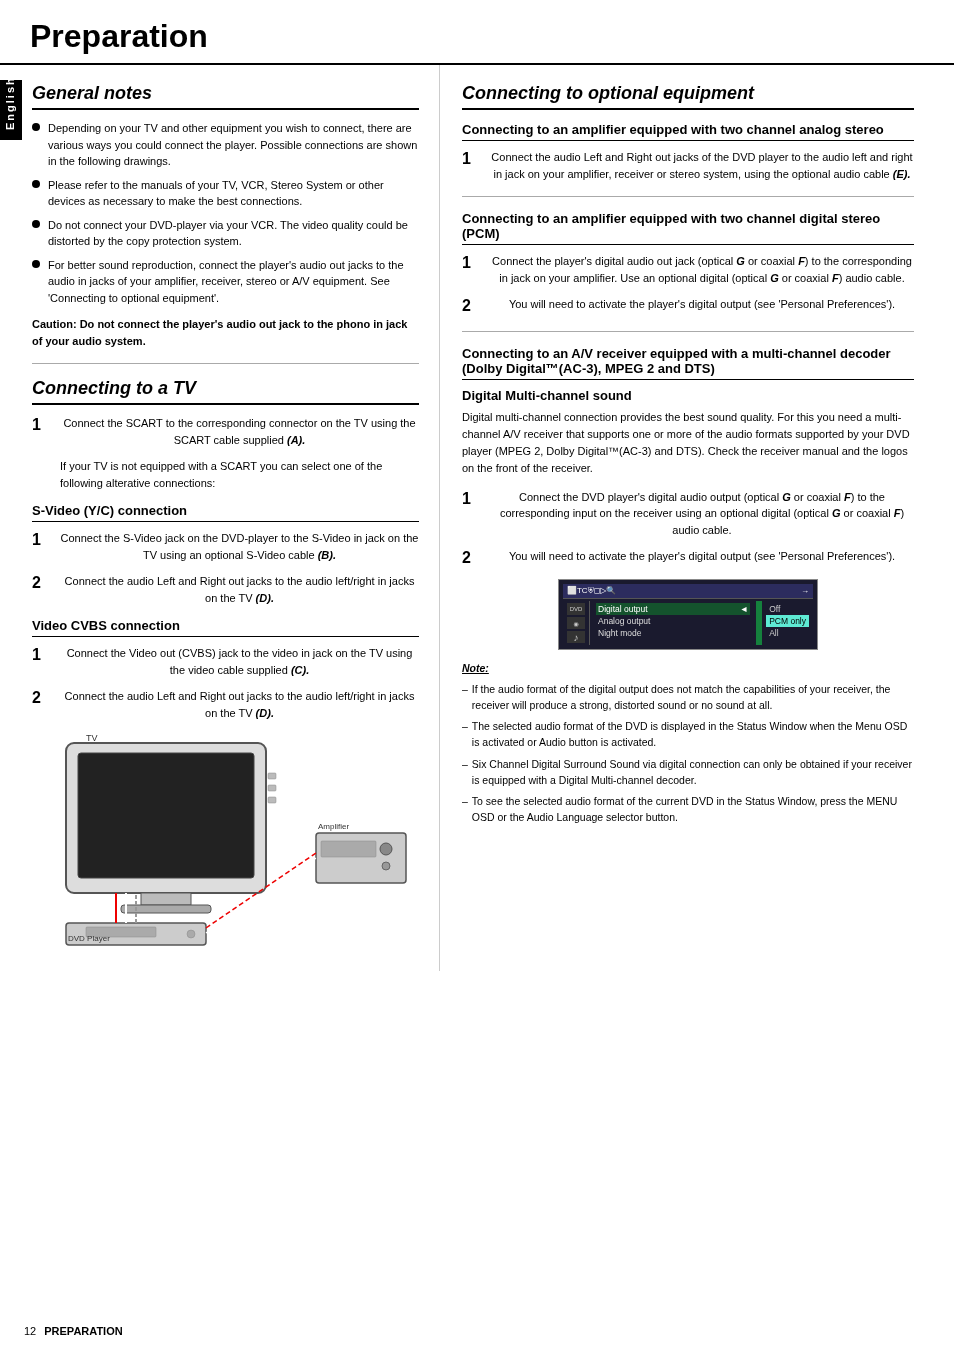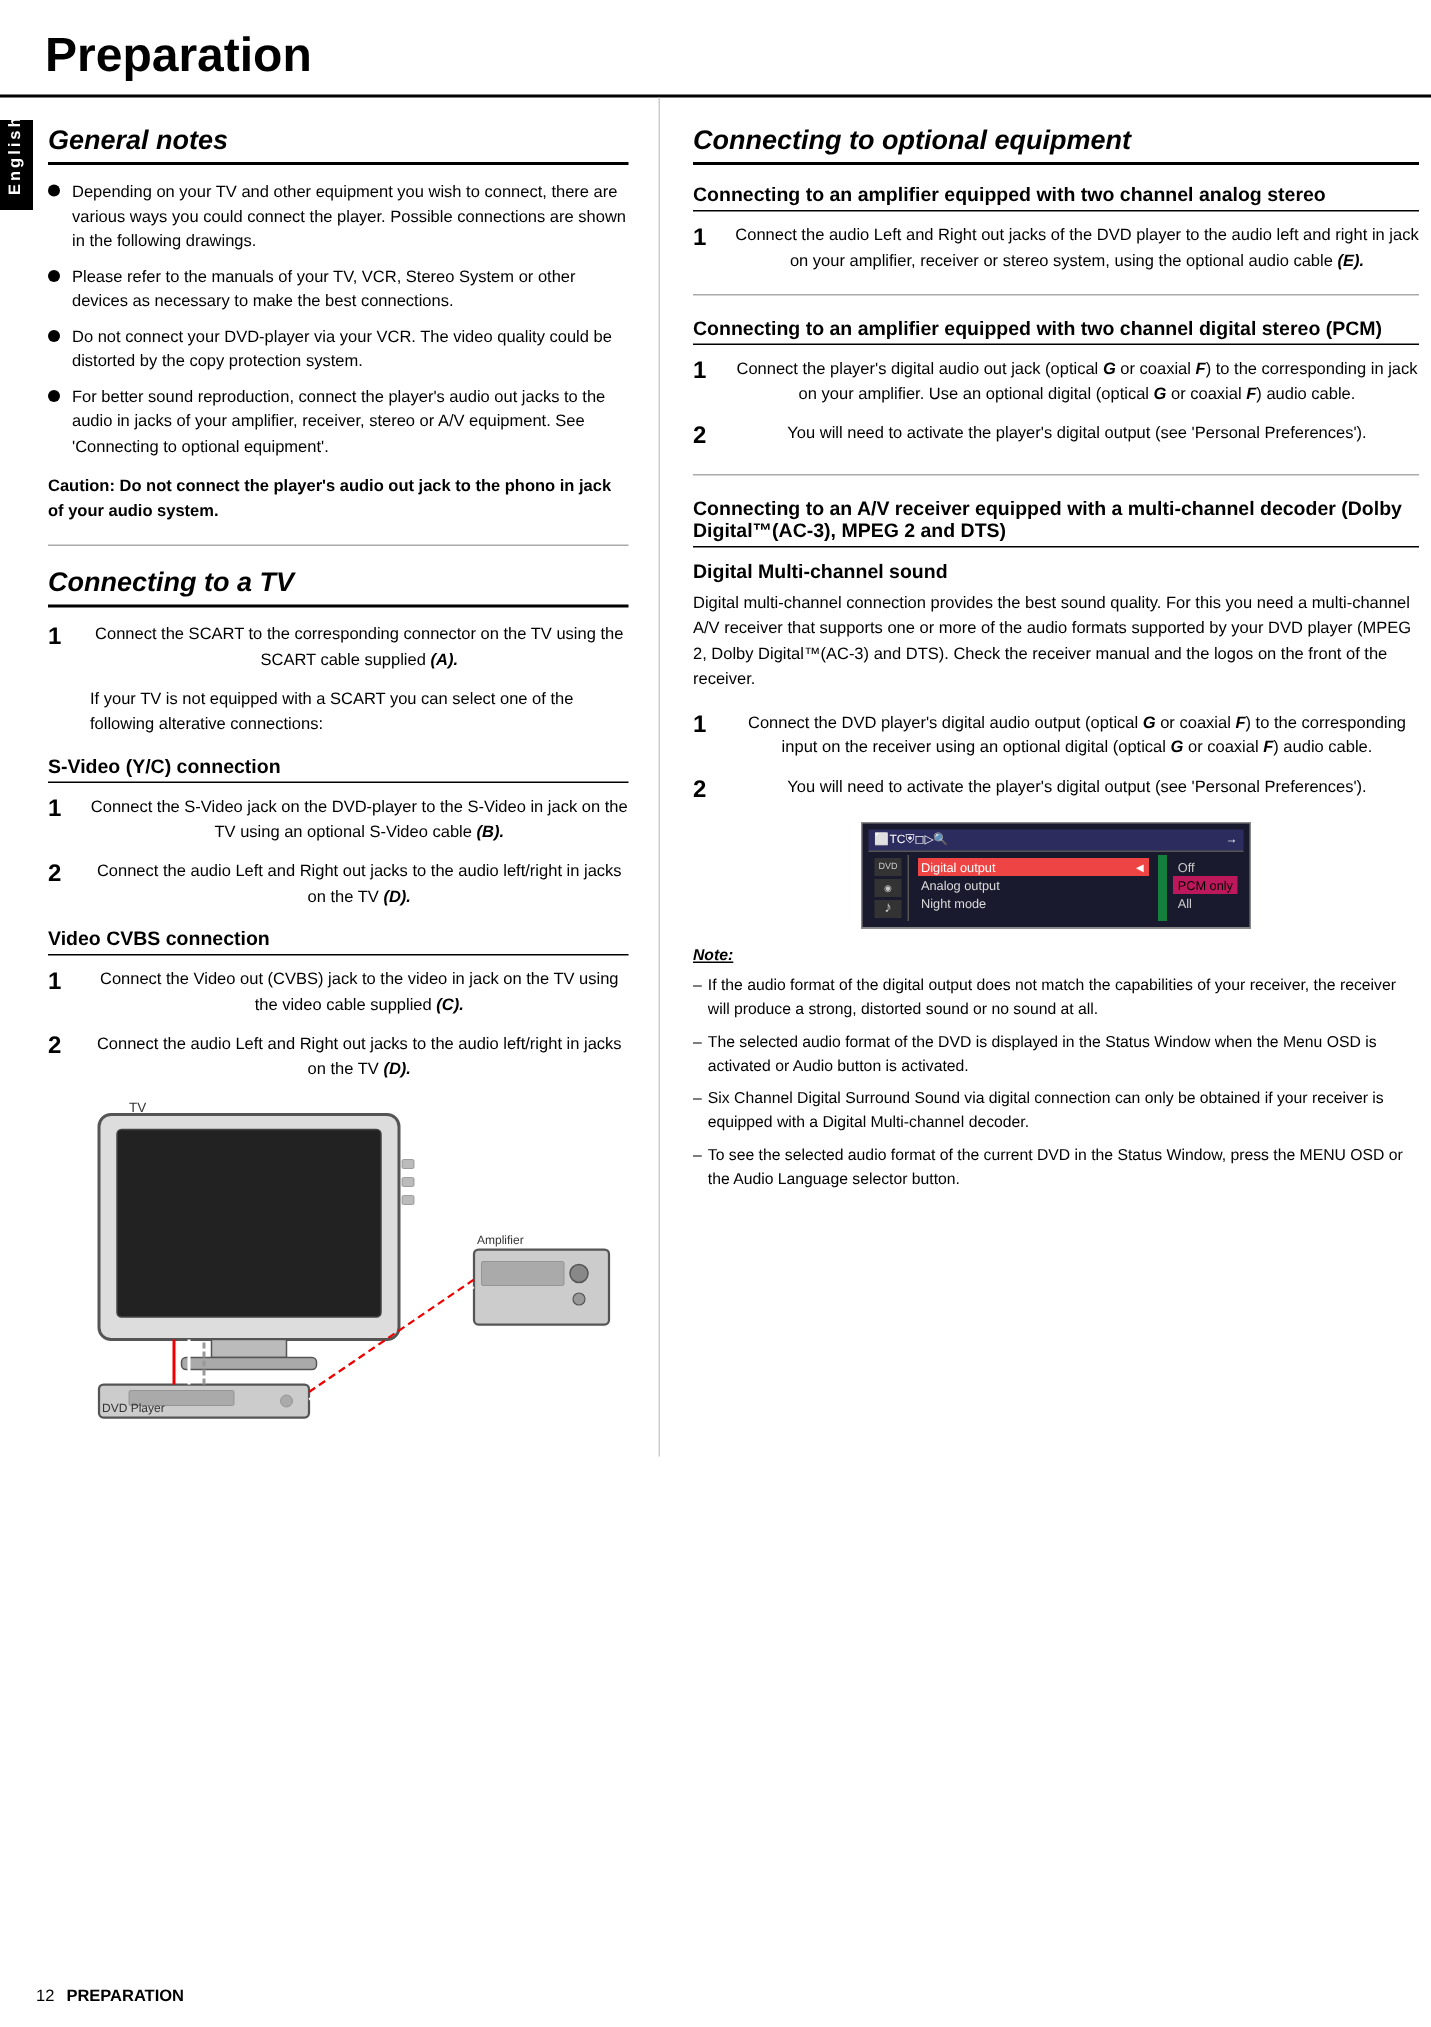--- a/index.html
+++ b/index.html
@@ -51,21 +51,21 @@
       flex-direction: row;
       padding: 0;
     }
     .left-col {
       width: 440px;
       padding: 18px 20px 18px 32px;
       border-right: 1px solid #ccc;
     }
     .right-col {
       width: 514px;
-      padding: 18px 8px 18px 22px;
+      padding: 18px 40px 18px 22px;
     }
     
     .section-title {
       font-size: 18px;
       font-weight: bold;
       border-bottom: 2px solid #000;
       padding-bottom: 4px;
       margin-bottom: 10px;
       font-style: italic;
     }
@@ -210,34 +210,34 @@
       flex: 1;
     }
     .osd-menu-row {
       display: flex;
       justify-content: space-between;
       padding: 1px 2px;
       font-size: 8.5px;
       color: #ddd;
     }
     .osd-menu-row.highlight {
-      background: #ef4444;
+      background: #14532d;
       color: #fff;
     }
     .osd-option-col {
       padding: 2px 4px;
       border-left: 6px solid #15803d;
       font-size: 8.5px;
     }
     .osd-option {
       padding: 1px 3px;
       color: #ccc;
     }
     .osd-option.selected {
-      background: #be185d;
+      background: #5eead4;
       color: #000;
     }
     
     .note-section {
       font-size: 10.5px;
       line-height: 1.55;
       margin-top: 10px;
     }
     .note-label {
       font-style: italic;

